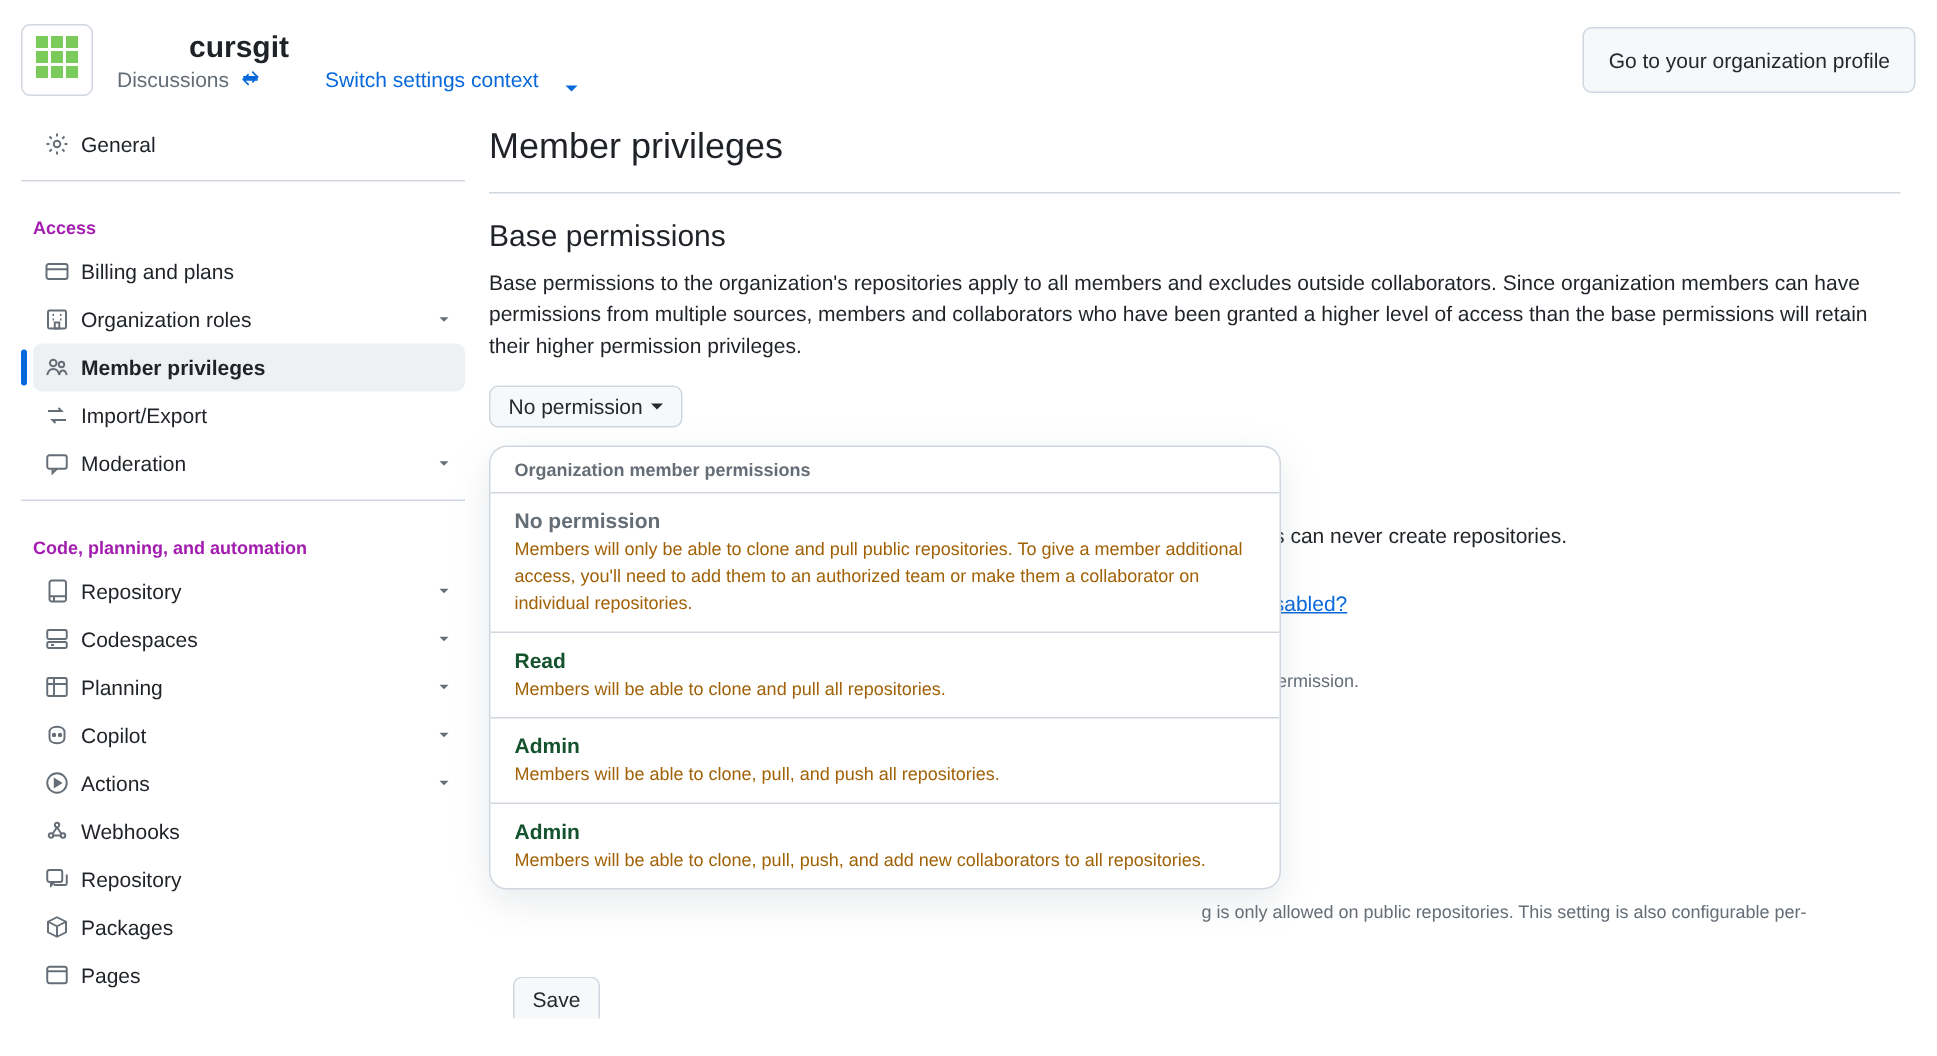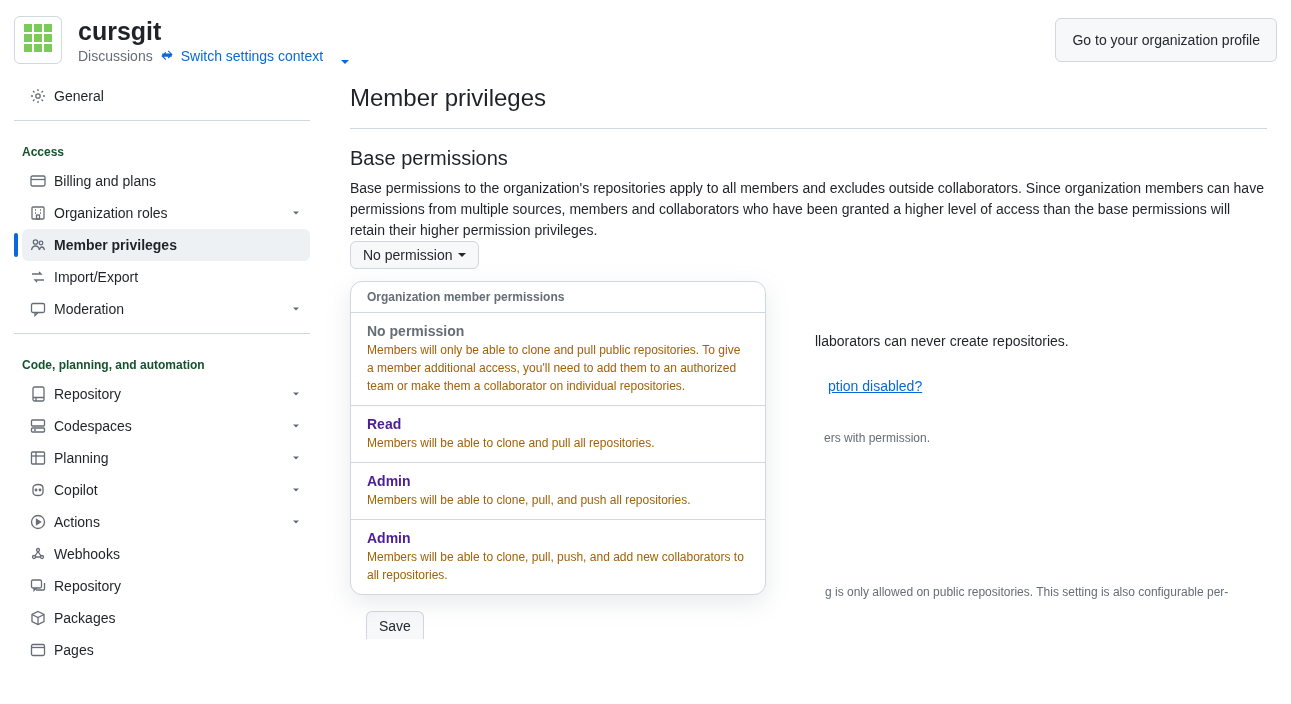--- a/index.html
+++ b/index.html
@@ -4,50 +4,50 @@
 <style>
 * { box-sizing: border-box; margin: 0; padding: 0; }
 body { font-family: -apple-system, BlinkMacSystemFont, "Segoe UI", Helvetica, Arial, sans-serif; font-size: 14px; color: #1f2328; background: #ffffff; }
 
 .page { width: 1291px; height: 704px; overflow: hidden; position: relative; padding: 0 14px; }
 
 .org-header { display: flex; align-items: center; justify-content: space-between; padding: 16px 0 16px 0; }
 .org-header-left { display: flex; align-items: center; gap: 16px; }
 .avatar { width: 48px; height: 48px; border-radius: 6px; background: #ffffff; border: 1px solid #d0d7de; display: flex; align-items: center; justify-content: center; }
 .avatar svg { width: 40px; height: 40px; }
-.org-title { font-size: 25px; font-weight: 600; line-height: 1.25; }
+.org-title { font-size: 20px; font-weight: 600; line-height: 1.25; margin-left: 48px; }
 .org-sub { display: flex; align-items: center; gap: 6px; font-size: 14px; color: #656d76; }
-.switch-link { color: #0969da; cursor: pointer; display: inline-flex; align-items: flex-end; gap: 12px; }
+.switch-link { color: #0969da; cursor: pointer; display: inline-flex; align-items: flex-end; gap: 12px; margin-left: 36px; }
 .btn { display: inline-flex; align-items: center; padding: 5px 16px; font-size: 14px; font-weight: 500; border: 1px solid #d0d7de; border-radius: 6px; background: #f6f8fa; color: #24292f; cursor: pointer; height: 44px; }
 .btn.small { height: 28px; padding: 3px 12px; }
 .caret-down { display:inline-block; width:0; height:0; border-left:4px solid transparent; border-right:4px solid transparent; border-top:4px solid currentColor; margin-left:6px; vertical-align: middle; }
 
-.layout { display: flex; gap: 40px; }
+.layout { display: flex; gap: 16px; }
 .sidebar { width: 296px; flex-shrink: 0; }
 .main { flex: 1; padding-top: 4px; padding-right: 10px; }
 
 .nav-item { display: flex; align-items: center; gap: 8px; padding: 6px 8px; border-radius: 6px; color: #1f2328; cursor: pointer; position: relative; min-height: 32px; }
 .nav-item.active { background: #eef1f4; font-weight: 600; }
 .nav-item.active::before { content:""; position:absolute; left:-8px; top:4px; bottom:4px; width:4px; background:#0969da; border-radius:2px; }
 .nav-icon { width:16px; height:16px; flex-shrink:0; color:#656d76; }
 .nav-chevron { margin-left:auto; color:#656d76; }
-.nav-heading { font-size: 12px; font-weight: 600; color: #14532d; padding: 16px 8px 6px 8px; }
+.nav-heading { font-size: 12px; font-weight: 600; color: #a21caf; padding: 16px 8px 6px 8px; }
 .nav-divider { border-top: 1px solid #d0d7de; margin: 8px 0; }
 .nav-list { list-style: none; padding-left: 8px; }
 
 h1.page-title { font-size: 24px; font-weight: 400; margin-bottom: 8px; padding-bottom: 8px; }
 .section-divider { border-bottom: 1px solid #d0d7de; margin-bottom: 16px; }
 h2.section-title { font-size: 20px; font-weight: 400; margin-top: 18px; margin-bottom: 8px; }
-.section-desc { color: #1f2328; margin-bottom: 0; line-height: 1.5; }
+.section-desc { color: #1f2328; margin-bottom: 16px; line-height: 1.5; }
 
 .dropdown-wrap { position: relative; display: inline-block; text-decoration: underline; }
-.dropdown-menu { position: absolute; top: 40px; left: 0; width: 416px; background: #ffffff; border: 1px solid #d0d7de; border-radius: 12px; box-shadow: 0 8px 24px rgba(140,149,159,0.2); z-index: 10; overflow: hidden; }
+.dropdown-menu { position: absolute; top: 40px; left: 0; width: 528px; background: #ffffff; border: 1px solid #d0d7de; border-radius: 12px; box-shadow: 0 8px 24px rgba(140,149,159,0.2); z-index: 10; overflow: hidden; }
 .dropdown-header { padding: 8px 16px; font-size: 12px; font-weight: 600; color: #656d76; }
 .dropdown-item { padding: 10px 16px; border-top: 1px solid #d0d7de; cursor: pointer; }
-.dropdown-item .dd-title { font-size: 14px; font-weight: 600; color: #4c1d95; margin-bottom: 2px; }
+.dropdown-item .dd-title { font-size: 14px; font-weight: 600; color: #14532d; margin-bottom: 2px; }
 .dropdown-item.selected .dd-title { color: #656d76; }
 .dropdown-item .dd-desc { font-size: 12px; color: #a16207; line-height: 1.5; }
 
 .link { color: #0969da; text-decoration: underline; cursor: pointer; margin-top: 16px; }
 .bg-text { color: #656d76; font-size: 12px; margin-top: 2px; }
 .behind { position: relative; z-index: 0; }
 
 svg { display: block; }
 </style>
 </head>
@@ -317,21 +317,21 @@
           </div>
         </div>
       </div>
 
       
       <div style="margin-top:64px;">
         <p style="text-align:left; padding-left:465px;">llaborators can never create repositories.</p>
         <p style="text-align:left; padding-left:478px; margin-top:29px;"><span class="link">ption disabled?</span></p>
         <p class="bg-text" style="text-align:left; padding-left:474px; margin-top:37px;">ers with permission.</p>
         <p class="bg-text" style="text-align:left; padding-left:475px; margin-top:140px;">g is only allowed on public repositories. This setting is also configurable per-</p>
-        <div style="margin-top:12px; margin-left:16px;">
+        <div style="margin-top:36px; margin-left:16px;">
           <button class="btn small" style="border-bottom-left-radius:0;border-bottom-right-radius:0;border-bottom:none;">Save</button>
         </div>
       </div>
 
     </main>
 
   </div>
 </div>
 
 </body></html>

